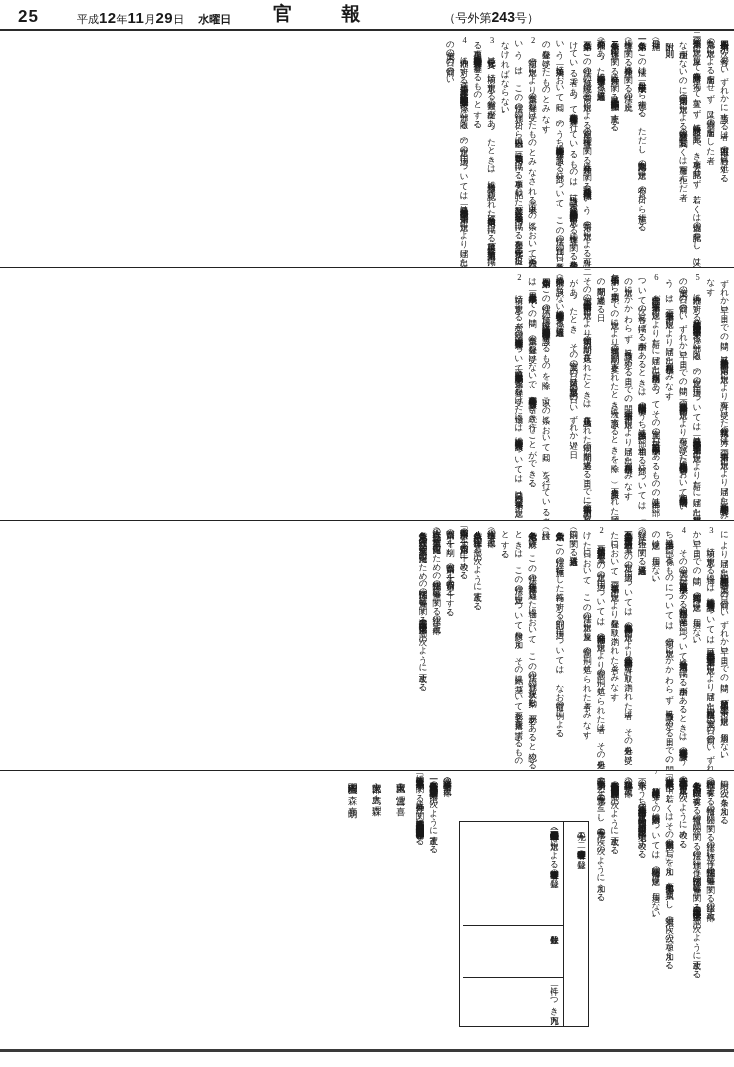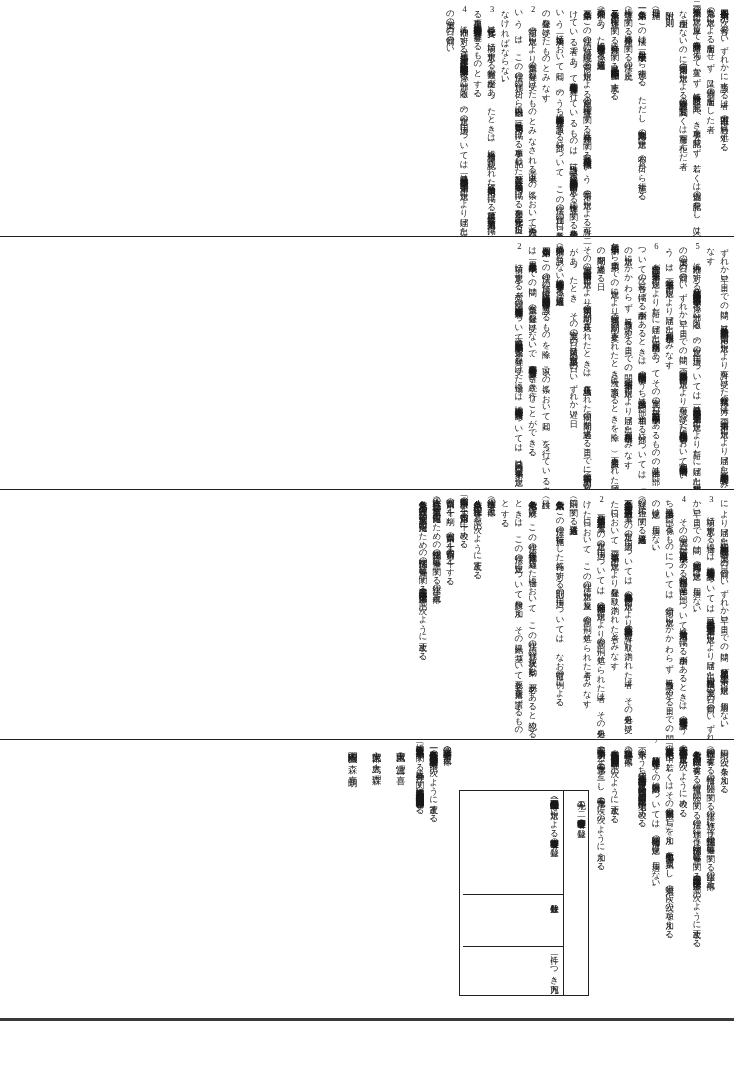--- a/index.html
+++ b/index.html
@@ -60,20 +60,27 @@
   .gt-base{height:52px;border-bottom:1px solid #222;}
   .gt-rate{height:46px;}
   
   .bottom-rule{height:3px;background:#3a3a3a;margin-top:1px;}
 </style>
 </head>
 <body>
 
 <div id="page">
 
+  <div class="masthead">
+    <span class="pgnum">25</span>
+    <span class="date"><span>平成</span><span class="num">12</span><span>年</span><span class="num">11</span><span>月</span><span class="num">29</span><span>日</span></span>
+    <span class="weekday">水曜日</span>
+    <span class="kanpo">官報</span>
+    <span class="issue"><span>（号外第</span><span class="num">243</span><span>号）</span></span>
+  </div>
 
   <div class="band band-1">
       <p class="p-article"><b class="gothic">第三十四条</b>　次の各号のいずれかに該当する者は、二十万円以下の過料に処する。</p>
       <p class="p-item">一　第九条の規定による届出をせず、又は虚偽の届出をした者</p>
       <p class="p-item">二　第十八条第一項の規定に違反して財務諸表等を備えて置かず、財務諸表等に記載すべき事項を記載せず、若しくは虚偽の記載をし、又は正当な理由がないのに同条第二項の規定による財務諸表等の閲覧若しくは謄写を拒んだ者</p>
       <p class="p-fusoku"><b class="gothic">附　則</b></p>
       <p class="p-heading">（施行期日）</p>
       <p class="p-article"><b class="gothic">第一条</b>　この法律は、平成十三年十月一日から施行する。ただし、附則第九条の規定は、公布の日から施行する。</p>
       <p class="p-heading">（著作権に関する仲介業務に関する法律の廃止）</p>
       <p class="p-article"><b class="gothic">第二条</b>　著作権に関する仲介業務に関する法律（昭和十四年法律第六十七号）は、廃止する。</p>

